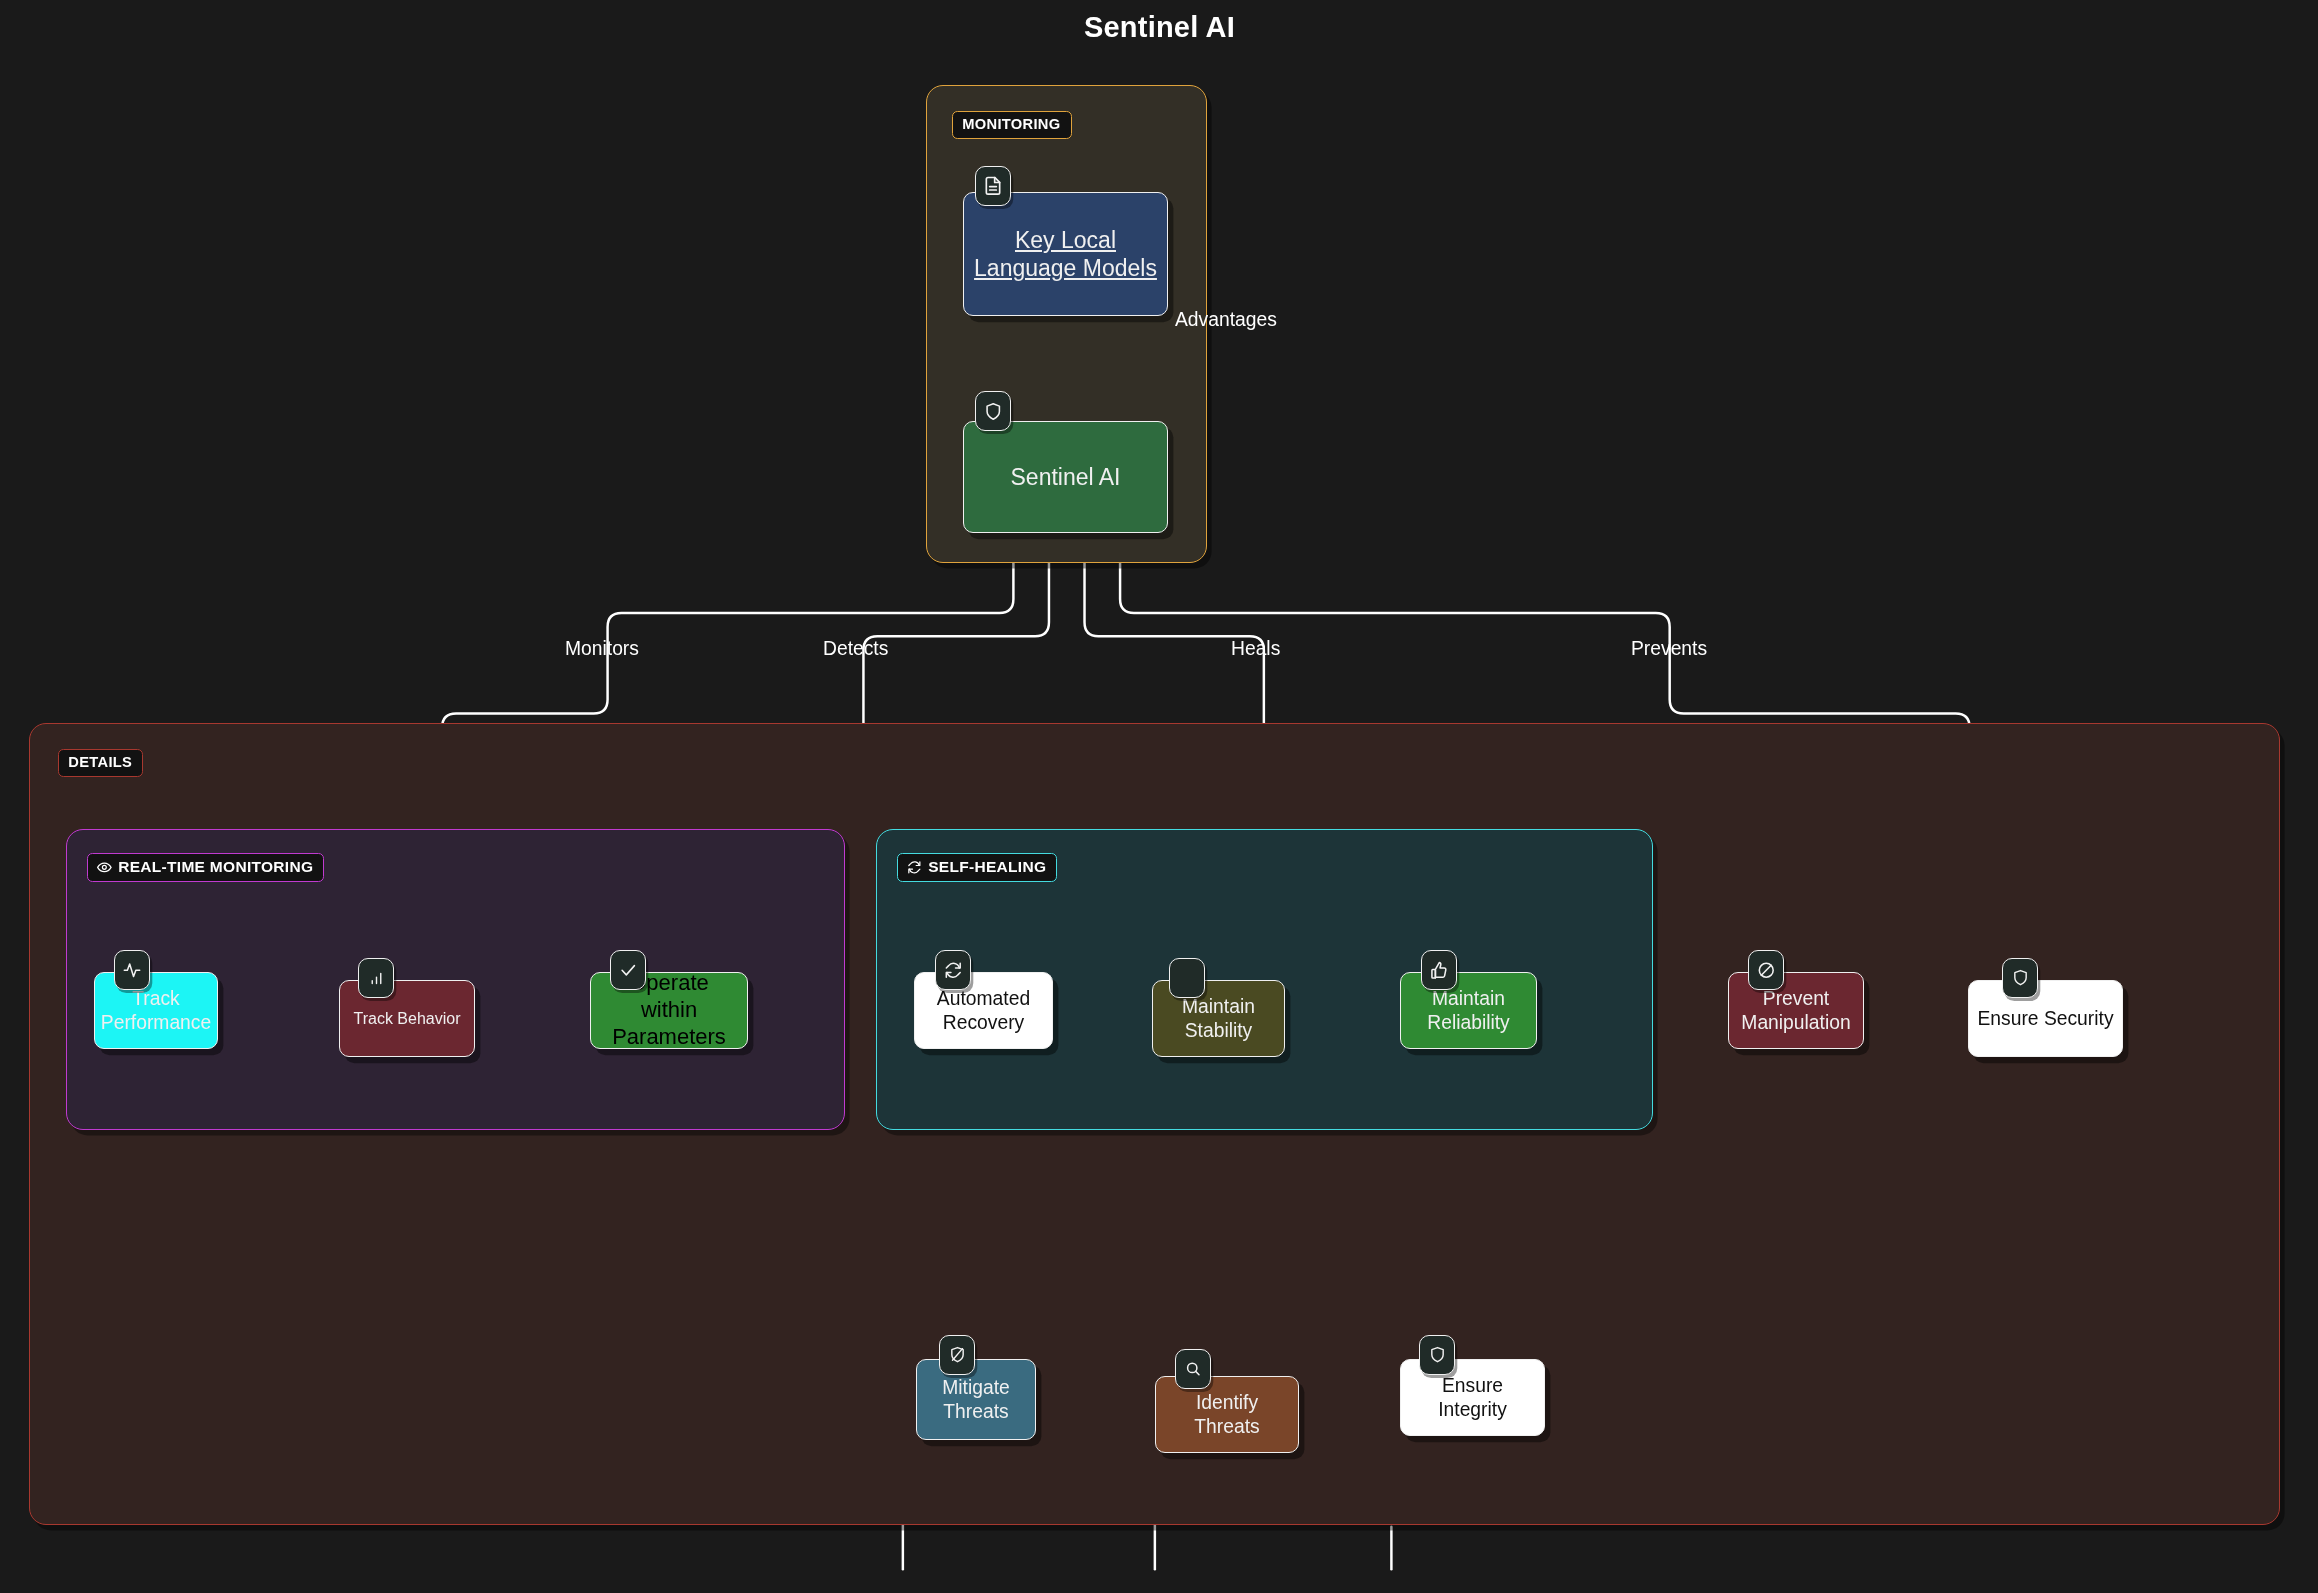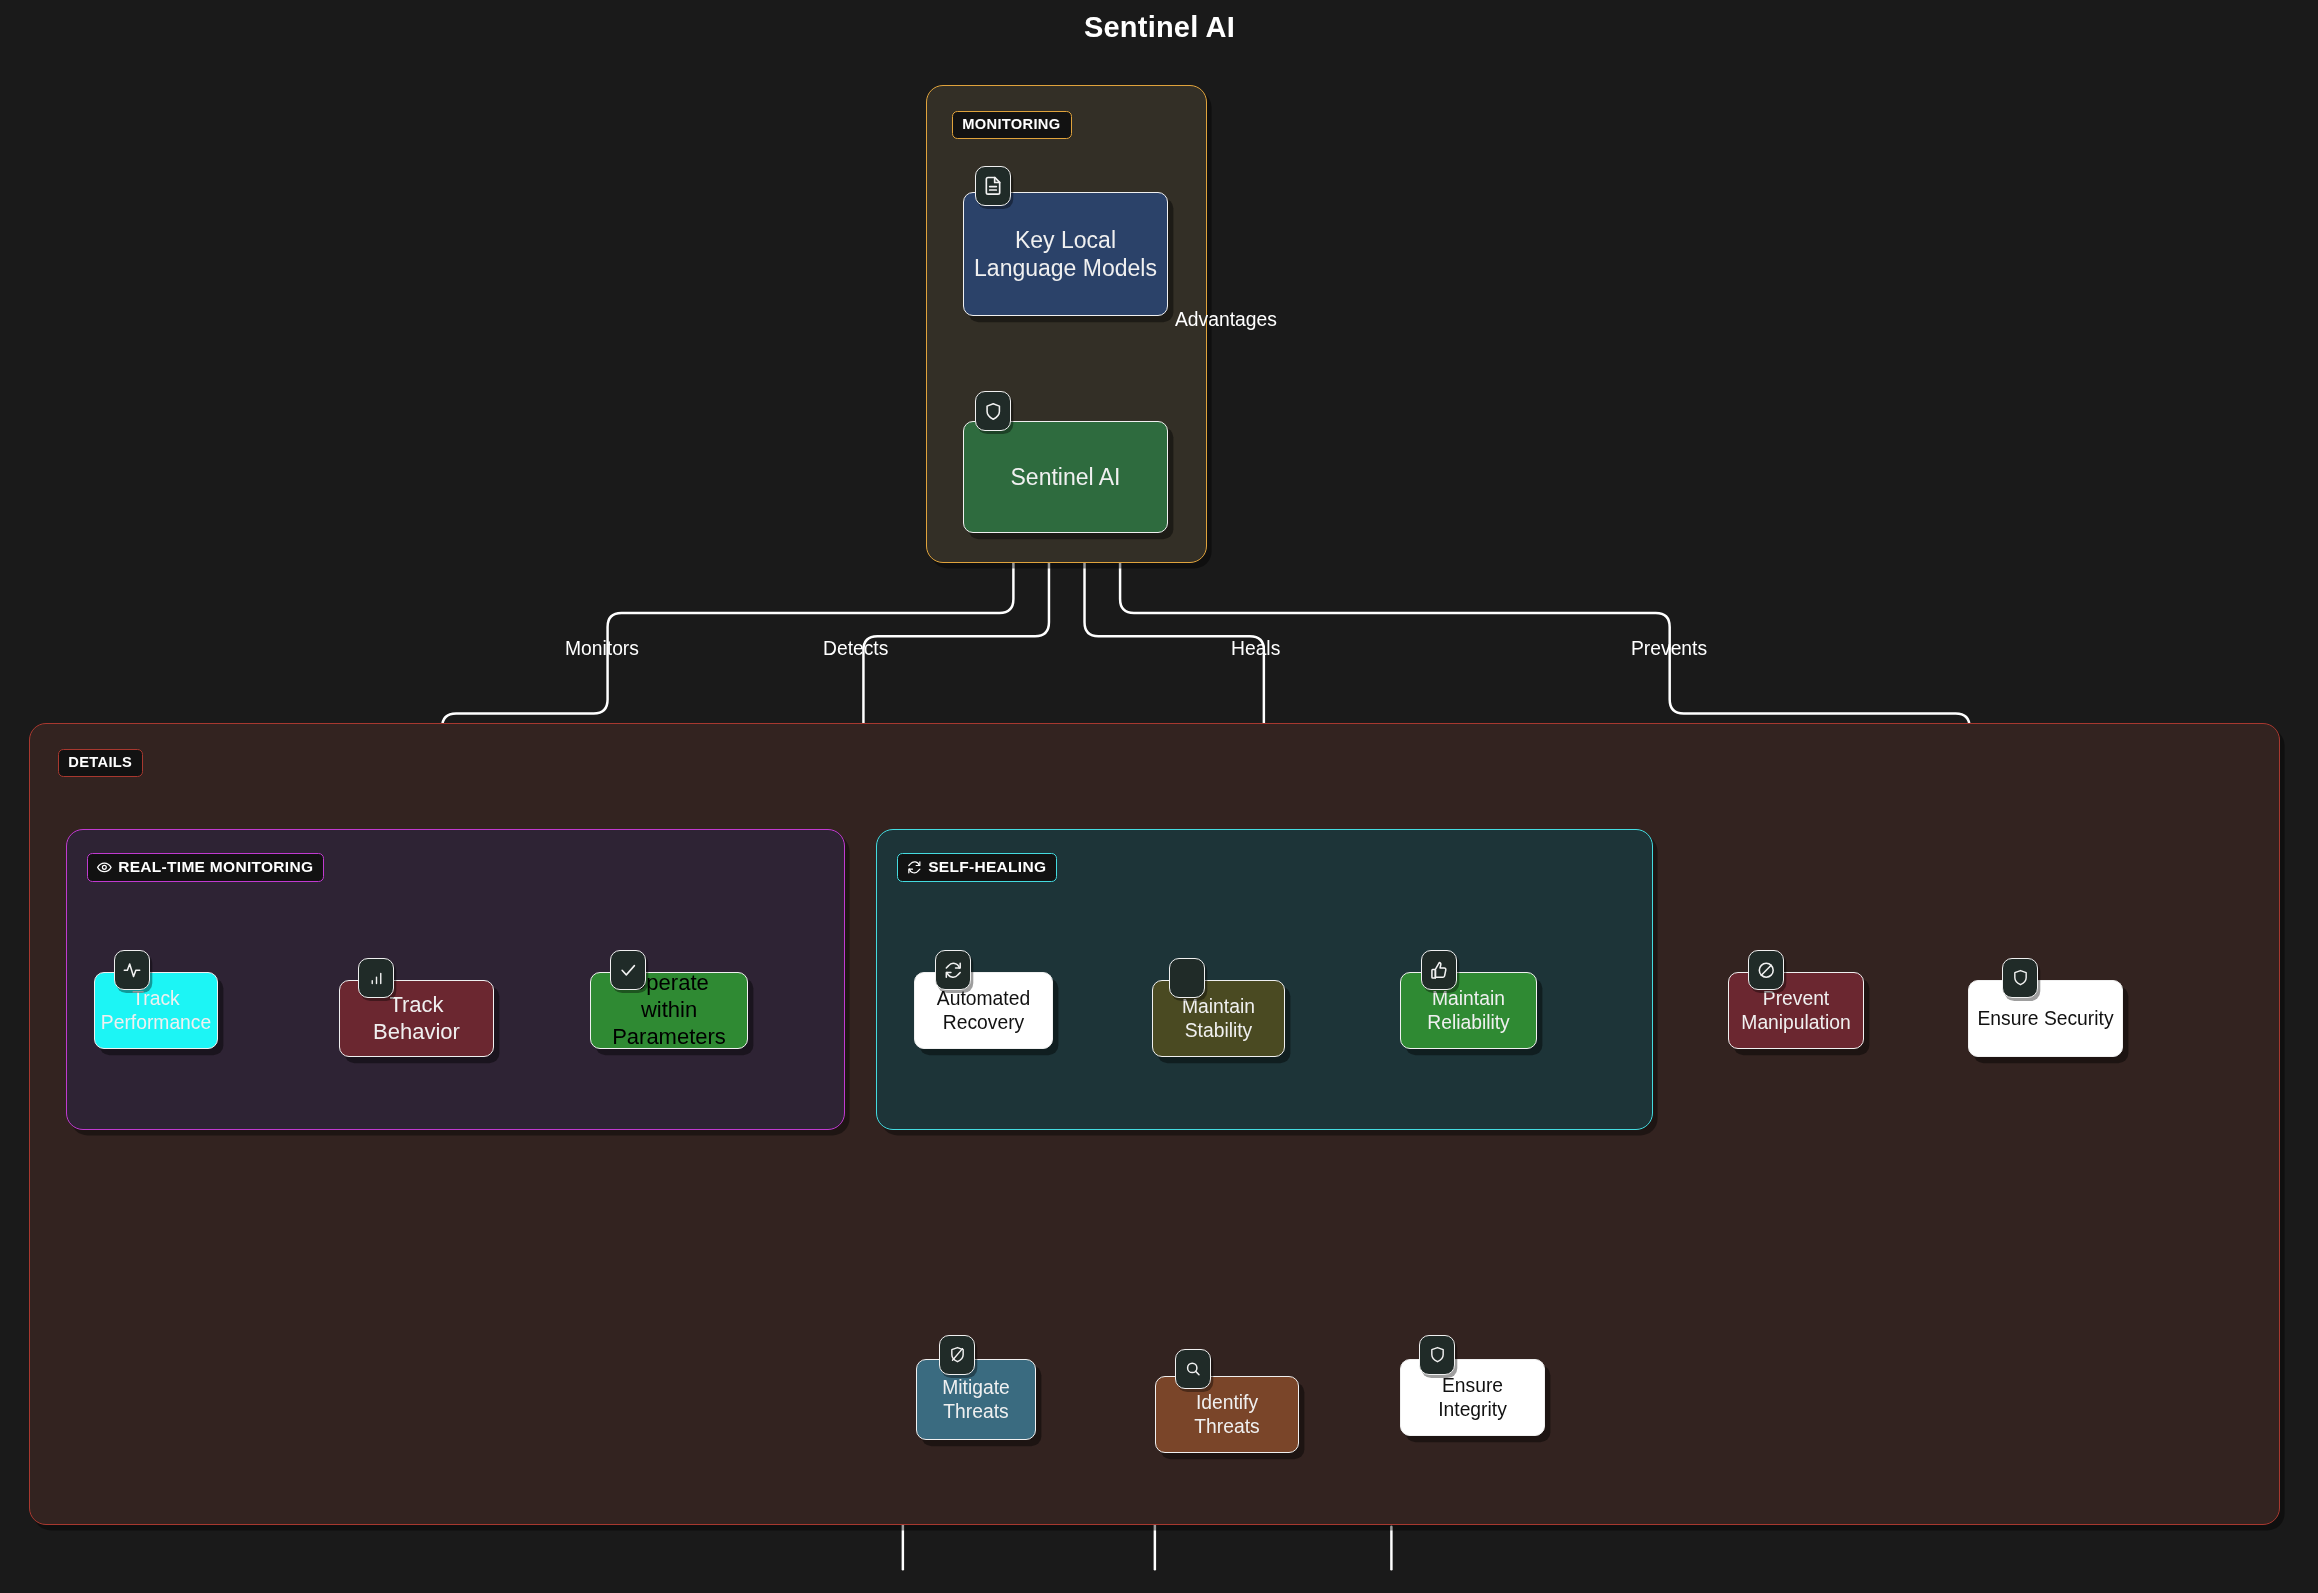--- a/index.html
+++ b/index.html
@@ -184,21 +184,21 @@
   </div>
 
   <div class="node-icon" style="left:975px; top:166px;">
     <svg width="20" height="21.6" viewBox="0 0 24 24" fill="none" stroke="#f2f2f2" stroke-width="2" stroke-linecap="round" stroke-linejoin="round">
       <path d="M14 2H6a2 2 0 0 0-2 2v16a2 2 0 0 0 2 2h12a2 2 0 0 0 2-2V8z"></path>
       <polyline points="14 2 14 8 20 8"></polyline>
       <line x1="8" y1="13" x2="16" y2="13"></line>
       <line x1="8" y1="17" x2="16" y2="17"></line>
     </svg>
   </div>
-  <div class="node" style="left:963px; top:192px; width:205px; height:124px; background:#2b4269; color:#f0f0f0; font-size:23px;">
+  <div class="node" style="left:963px; top:192px; width:205px; height:124px; background:#2b4269; color:#f0f0f0; font-size:23px;text-decoration:underline;">
     <span class="node-label">Key Local Language Models</span>
   </div>
 
   <div class="node-icon" style="left:975px; top:391px;">
     <svg width="18.5" height="21" viewBox="0 0 24 24" fill="none" stroke="#f2f2f2" stroke-width="2" stroke-linecap="round" stroke-linejoin="round">
       <path d="M12 22s8-4 8-10V5l-8-3-8 3v7c0 6 8 10 8 10z"></path>
     </svg>
   </div>
   <div class="node" style="left:963px; top:421px; width:205px; height:112px; background:#2e6b3e; color:#f0f0f0; font-size:23px;">
     <span class="node-label">Sentinel AI</span>
@@ -238,21 +238,21 @@
     <span class="node-label">Track Performance</span>
   </div>
 
   <div class="node-icon" style="left:358px; top:958px;">
     <svg width="17" height="17" viewBox="0 0 24 24" fill="none" stroke="#f2f2f2" stroke-width="2" stroke-linecap="round">
       <line x1="6" y1="19" x2="6" y2="15"></line>
       <line x1="12" y1="19" x2="12" y2="10"></line>
       <line x1="18" y1="19" x2="18" y2="5"></line>
     </svg>
   </div>
-  <div class="node" style="left:339px; top:980px; width:155px; height:77px; background:#6b2730; color:#f0f0f0; font-size:22px;">
+  <div class="node" style="left:339px; top:980px; width:136px; height:77px; background:#6b2730; color:#f0f0f0; font-size:16px;">
     <span class="node-label">Track Behavior</span>
   </div>
 
   <div class="node-icon" style="left:610px; top:950px;">
     <svg width="18.5" height="18.5" viewBox="0 0 24 24" fill="none" stroke="#f2f2f2" stroke-width="2" stroke-linecap="round" stroke-linejoin="round">
       <polyline points="4 12 9.5 18 20 6"></polyline>
     </svg>
   </div>
   <div class="node" style="left:590px; top:972px; width:158px; height:77px; background:#2f8a33; color:#000000; font-size:22px;">
     <span class="node-label">Operate within Parameters</span>

